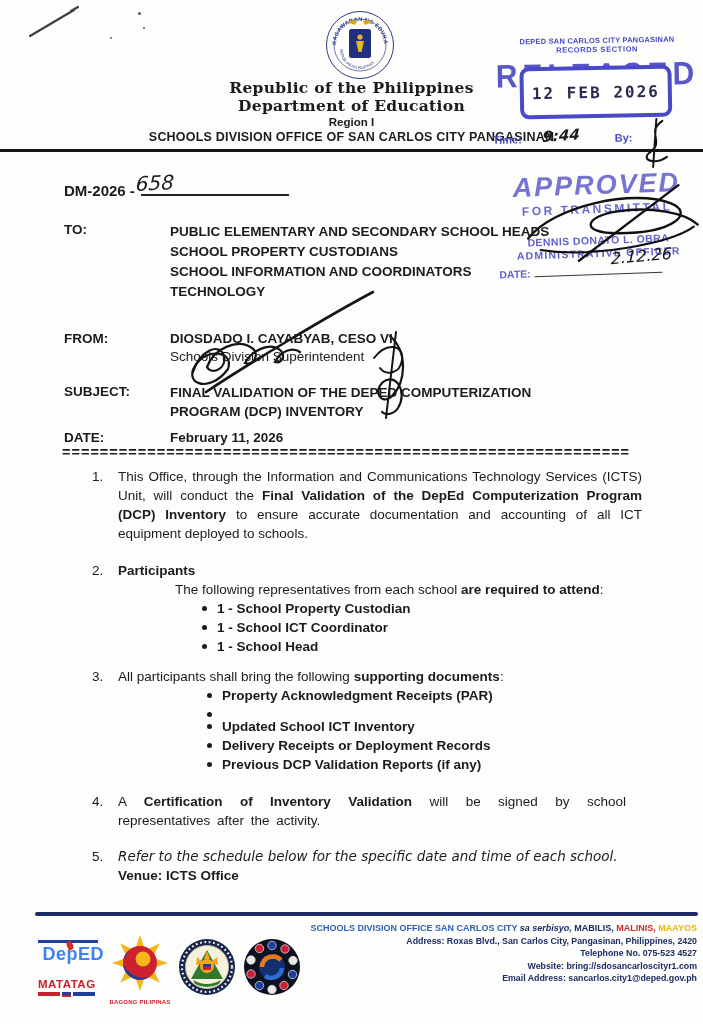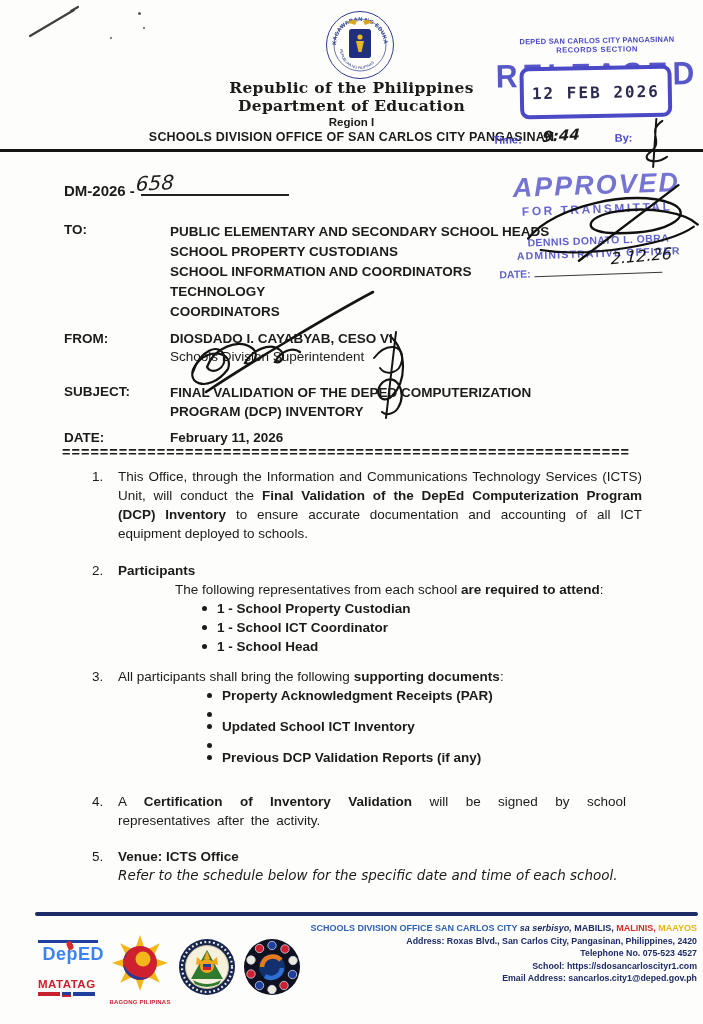--- a/index.html
+++ b/index.html
@@ -188,21 +188,20 @@
       <path d="M58,76 L160,4" stroke="#101010" stroke-width="2.4" fill="none" stroke-linecap="round"></path>
       <path d="M20,64 C70,74 150,62 174,46" stroke="#101010" stroke-width="2" fill="none" stroke-linecap="round"></path>
     </svg>
   </div>
 
   <div id="to-label" class="abs meta-label">TO:</div>
   <div id="to-content" class="abs">
     <div>PUBLIC ELEMENTARY AND SECONDARY SCHOOL HEADS</div>
     <div>SCHOOL PROPERTY CUSTODIANS</div>
     <div>SCHOOL INFORMATION AND COORDINATORS TECHNOLOGY</div>
-    <div>COORDINATORS</div>
   </div>
 
   <svg id="from-sign" class="abs" viewBox="0 0 270 118">
     <path d="M38,108 C80,80 160,32 205,8" stroke="#141414" stroke-width="2.6" fill="none" stroke-linecap="round"></path>
     <path d="M25,88 C32,66 52,58 56,72 C59,84 44,92 39,83 C46,64 70,54 84,64 C92,70 86,82 77,79 C84,66 102,58 112,66 C118,71 114,80 107,78 C112,68 124,62 132,68" stroke="#141414" stroke-width="2.2" fill="none" stroke-linecap="round"></path>
     <path d="M60,85 C40,112 12,98 30,78 C42,64 66,68 60,85" stroke="#141414" stroke-width="2.2" fill="none" stroke-linecap="round"></path>
   </svg>
   <svg id="paraph-sign" class="abs" viewBox="0 0 75 92">
     <path d="M34,6 C52,22 50,52 36,66 C26,76 16,62 27,52 C40,42 52,62 42,78 C38,84 30,86 26,82" stroke="#141414" stroke-width="2.2" fill="none" stroke-linecap="round"></path>
     <path d="M18,28 C30,12 48,14 46,30 C44,44 30,46 24,38 M40,2 L30,88" stroke="#141414" stroke-width="2" fill="none" stroke-linecap="round"></path>
@@ -260,38 +259,39 @@
       </div>
     <div class="bullet-row">
         <span class="bullet-dot"></span>
       </div>
     <div class="bullet-row">
         <span class="bullet-dot"></span>
         <span>Updated School ICT Inventory</span>
       </div>
     <div class="bullet-row">
         <span class="bullet-dot"></span>
+        <span>Delivery Receipts or Deployment Records</span>
       </div>
     <div class="bullet-row">
         <span class="bullet-dot"></span>
         <span>Previous DCP Validation Reports (if any)</span>
       </div>
   </div>
 
   <div id="item4" class="abs item">
     <span class="num">4.</span>
     <div class="content">
       <span>A </span><strong>Certification of Inventory Validation</strong><span> will be signed by school representatives after the activity.</span>
     </div>
   </div>
 
   <div id="item5" class="abs item">
     <span class="num">5.</span>
+    <div class="content i5-note">Refer to the schedule below for the specific date and time of each school.</div>
     <div class="content" style="font-weight:bold;">Venue: ICTS Office</div>
-    <div class="content i5-note">Refer to the schedule below for the specific date and time of each school.</div>
   </div>
 
   <div id="footer-rule" class="abs"></div>
 
   <div id="logo-matatag" class="abs">
     <div class="mt-topline"></div>
     <div class="mt-deped"><span>DepED</span><span class="mt-flame"></span></div>
     <div class="mt-matatag">MATATAG</div>
     <div class="mt-strip">
         <span class="s1"></span>
@@ -352,17 +352,17 @@
       <circle cx="16.5" cy="10.5" r="4.2" fill="#cf2030"></circle>
     </g>
   </svg>
 
   <div id="footer-text" class="abs">
     <div class="fb-line1">
       <span class="fb-blue">SCHOOLS DIVISION OFFICE SAN CARLOS CITY </span><span class="fb-navy fb-italic">sa serbisyo, </span><span class="fb-navy">MABILIS, </span><span class="fb-red">MALINIS, </span><span class="fb-yellow">MAAYOS</span>
     </div>
     <div>Address: Roxas Blvd., San Carlos City, Pangasinan, Philippines, 2420</div>
     <div>Telephone No.  075-523 4527</div>
-    <div>School: https://sdosancarloscityr1.com</div>
+    <div>Website: bring://sdosancarloscityr1.com</div>
     <div>Email Address: sancarlos.city1@deped.gov.ph</div>
   </div>
 
 </div>
 
 </body></html>

